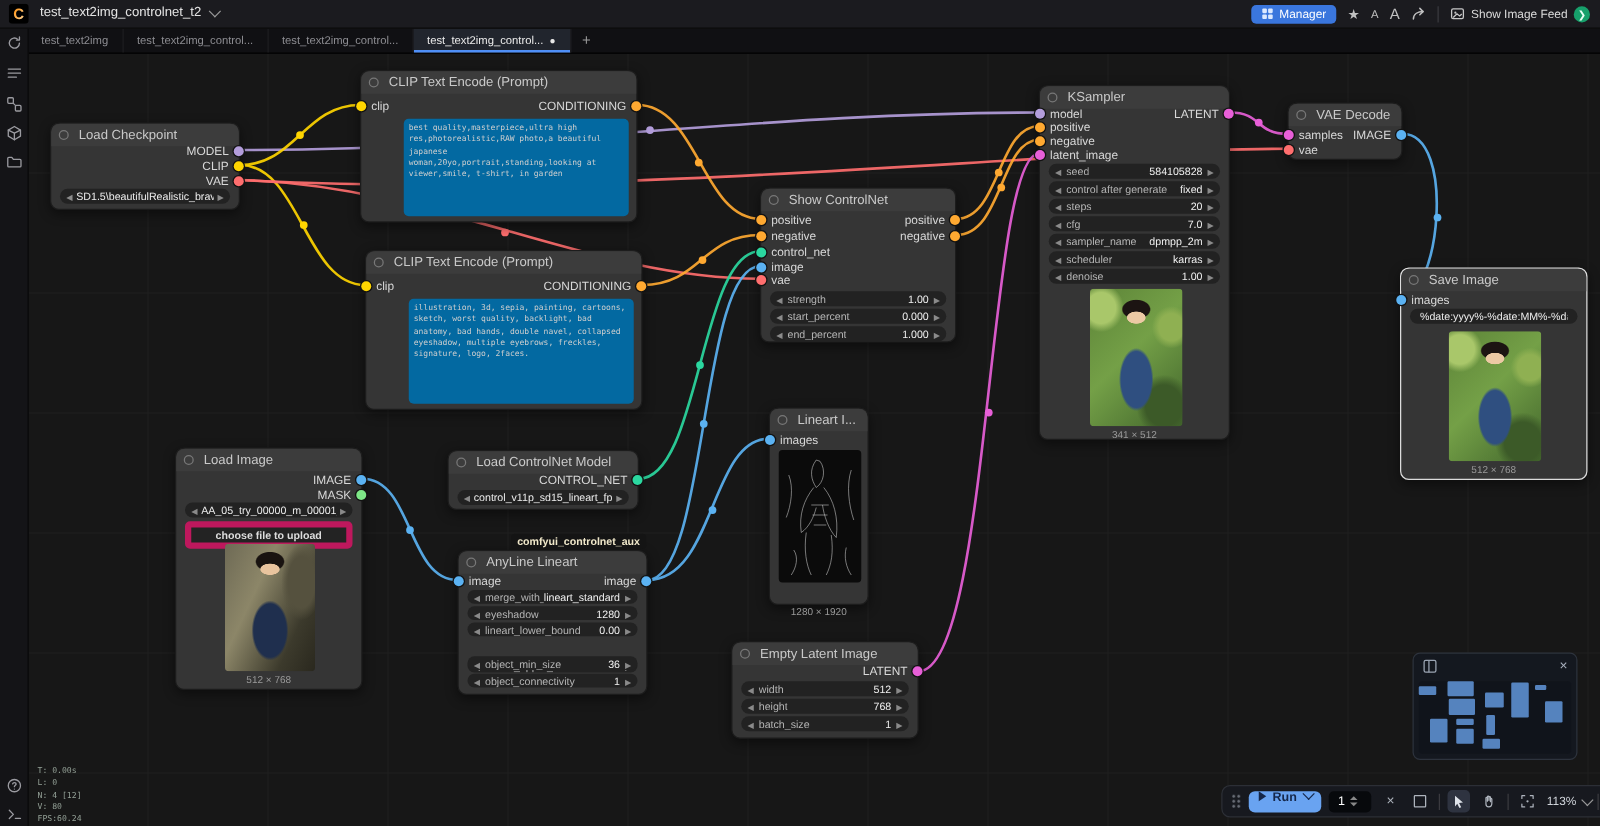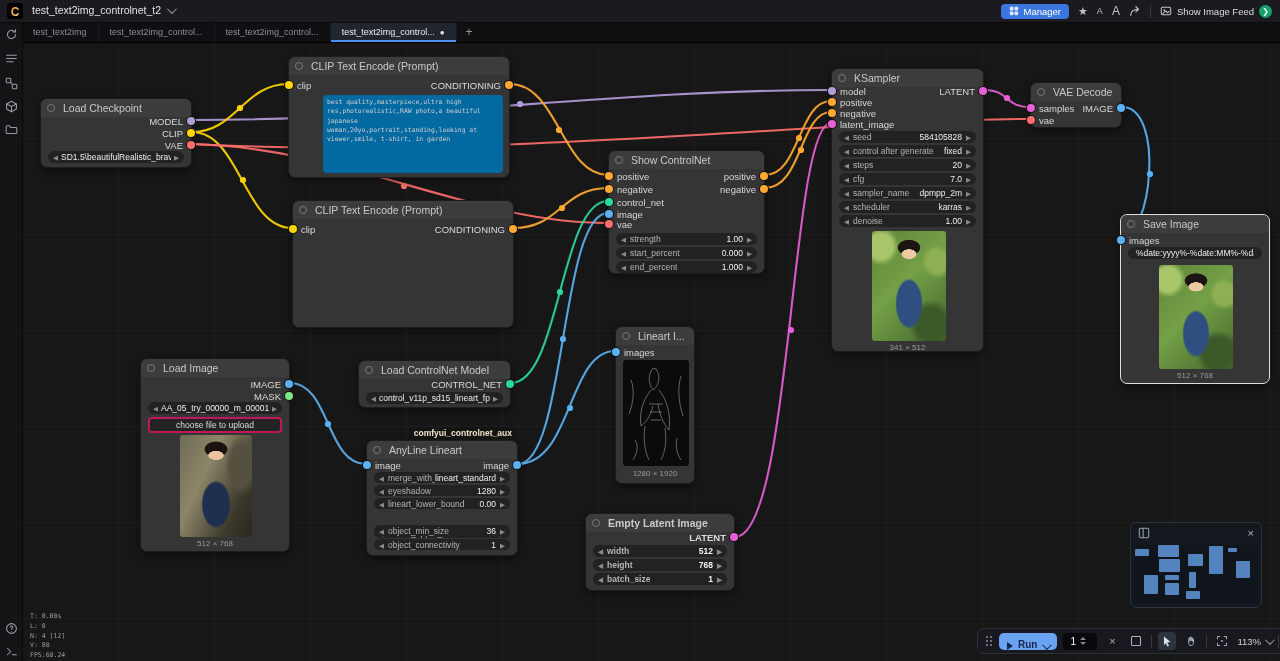--- a/index.html
+++ b/index.html
@@ -44,21 +44,21 @@
   .dot.model{background:var(--c-model);} .dot.clip{background:var(--c-clip);}
   .dot.vae{background:var(--c-vae);} .dot.conditioning{background:var(--c-conditioning);}
   .dot.control_net{background:var(--c-control_net);} .dot.image{background:var(--c-image);}
   .dot.latent{background:var(--c-latent);} .dot.mask{background:var(--c-mask);}
   .wrow{position:absolute;left:7px;right:7px;height:12px;background:#222;border-radius:6px;display:flex;align-items:center;font-size:8.5px;color:#b5b5b5;padding:0 5px;box-sizing:border-box;cursor:pointer;}
   .arrl::before{content:"◀";font-size:6.5px;color:#8a8a8a;}
   .arrr::before{content:"▶";font-size:6.5px;color:#8a8a8a;}
   .wlabel{margin-left:4px;white-space:nowrap;overflow:hidden;}
   .wval{flex:1;text-align:right;margin-right:4px;color:#f0f0f0;white-space:nowrap;}
   .wcenter{flex:1;text-align:center;color:#ededed;white-space:nowrap;overflow:hidden;margin:0 3px;}
-  .ubtn{position:absolute;left:7px;right:7px;height:12px;background:#232323;border:2px solid #be185d;border-radius:4px;font-size:8.5px;color:#dcdcdc;display:flex;align-items:center;justify-content:center;cursor:pointer;}
+  .ubtn{position:absolute;left:7px;right:7px;height:12px;background:#232323;border:5px solid #be185d;border-radius:4px;font-size:8.5px;color:#dcdcdc;display:flex;align-items:center;justify-content:center;cursor:pointer;font-weight:bold;}
   .ta{position:absolute;left:6px;right:6px;background:#0369a1;border-radius:4px;color:#cfcfcf;font-family:"DejaVu Sans Mono",monospace;font-size:6.4px;line-height:1.45;padding:3px 4px;overflow:hidden;cursor:text;margin-left:28px;}
   .nimg{position:absolute;border-radius:3px;overflow:hidden;}
   .caption{position:absolute;left:0;right:0;text-align:center;font-size:8px;color:#9a9a9a;}
   .badge{position:absolute;top:-14px;right:0;font-size:8.5px;font-weight:bold;color:#efe7c9;background:#141414;border-radius:3px;padding:1px 5px;}
   
   .photo-garden{background:
     radial-gradient(ellipse 16% 7% at 50% 21%,#ecc9a4 0 60%,transparent 66%),
     radial-gradient(ellipse 24% 11% at 50% 15%,#1c1412 0 60%,transparent 66%),
     radial-gradient(ellipse 30% 37% at 50% 66%,#2f4f80 0 55%,transparent 62%),
     radial-gradient(ellipse 35% 25% at 12% 14%,#a9c76a 0 45%,transparent 70%),
@@ -75,21 +75,21 @@
   
   #stats{position:absolute;left:30px;top:612px;z-index:8;font-size:6.5px;line-height:1.5;color:#93a096;font-family:"DejaVu Sans Mono",monospace;white-space:pre;}
   #minimap{position:absolute;left:1130px;top:522px;width:130px;height:84px;background:#14181f;border:1px solid #2d333d;border-radius:6px;z-index:8;}
   #mm-head{height:20px;display:flex;align-items:center;justify-content:space-between;padding:0 7px;}
   #mm-head svg{stroke:#9aa4b2;fill:none;stroke-width:1.2;}
   #mm-close{color:#aab2bf;font-size:11px;cursor:pointer;}
   #mm-map{position:absolute;left:4px;right:4px;top:22px;bottom:4px;background:#10141b;border-radius:3px;}
   .mm-rect{position:absolute;background:#5d8fd0;opacity:.9;border-radius:1px;}
   #btoolbar{position:absolute;left:977px;top:628px;height:24px;display:flex;align-items:center;gap:6px;background:#17191f;border:1px solid #2c2f36;border-radius:7px;padding:0 7px;z-index:8;}
   .grip{width:8px;height:12px;background:radial-gradient(circle,#6a6f78 1px,transparent 1.2px) 0 0/4px 4px;cursor:grab;}
-  .runbtn{height:17px;background:#69a3f1;border-radius:5px;display:flex;align-items:flex-end;gap:5px;padding:0 8px;color:#15274a;font-size:10px;font-weight:bold;cursor:pointer;}
+  .runbtn{height:17px;background:#69a3f1;border-radius:5px;display:flex;align-items:flex-start;gap:5px;padding:0 8px;color:#15274a;font-size:10px;font-weight:bold;cursor:pointer;}
   .runbtn .chev{border-color:#15274a;}
   .play{width:0;height:0;border-left:6px solid #15274a;border-top:4px solid transparent;border-bottom:4px solid transparent;}
   .batch{height:17px;min-width:24px;background:#07090c;border-radius:4px;display:flex;align-items:center;color:#fff;font-size:10px;padding:0 3px 0 7px;gap:4px;}
   .caret-col{display:flex;flex-direction:column;gap:2px;}
   .caret-up{width:0;height:0;border-bottom:3px solid #888;border-left:3px solid transparent;border-right:3px solid transparent;}
   .caret-dn{width:0;height:0;border-top:3px solid #888;border-left:3px solid transparent;border-right:3px solid transparent;}
   .tbico{width:18px;height:18px;display:flex;align-items:center;justify-content:center;color:#aeb4bd;cursor:pointer;border-radius:4px;font-size:11px;}
   .tbico.active{background:#2e3340;}
   .tbico svg{stroke:#aeb4bd;fill:none;stroke-width:1.3;stroke-linecap:round;stroke-linejoin:round;}
   .stop-sq{width:8px;height:8px;border:1.5px solid #aeb4bd;border-radius:1px;}
@@ -175,20 +175,21 @@
   <div class="ntitle">CLIP Text Encode (Prompt)</div>
   <span class="cdot"></span>
   <div class="port in" style="top:22px">
       <span class="dot clip"></span>
       <span>clip</span>
     </div>
   <div class="port out" style="top:22px">
       <span class="dot conditioning"></span>
       <span>CONDITIONING</span>
     </div>
+  <div class="ta" style="top:38px;height:78px;">illustration, 3d, sepia, painting, cartoons, sketch, worst quality, backlight, bad anatomy, bad hands, double navel, collapsed eyeshadow, multiple eyebrows, freckles, signature, logo, 2faces.</div>
 </div>
 
 <div class="node" style="left:608px;top:150px;width:157px;height:124px;">
   <div class="ntitle">Show ControlNet</div>
   <span class="cdot"></span>
   <div class="port in" style="top:19px">
       <span class="dot conditioning"></span>
       <span>positive</span>
     </div>
   <div class="port in" style="top:32px">
@@ -431,24 +432,24 @@
     <svg width="66" height="106" viewBox="0 0 66 106">
       <path class="linework" d="M30,8 C24,16 26,24 30,30 C36,26 38,16 33,9 Z"></path>
       <path class="linework" d="M28,30 C20,40 16,52 18,66 C24,62 28,54 30,46"></path>
       <path class="linework" d="M36,30 C44,40 48,54 46,70 C40,64 36,52 35,44"></path>
       <path class="linework" d="M22,66 C20,80 22,92 26,100"></path>
       <path class="linework" d="M42,68 C44,82 42,92 38,100"></path>
       <path class="linework" d="M26,44 L40,44 M27,52 L39,52 M28,60 L38,60"></path>
       <path class="linework" d="M8,20 C12,30 10,44 6,54 M58,16 C54,28 56,44 60,56 M12,80 C16,86 14,94 10,100 M54,78 C52,86 54,94 58,100"></path>
     </svg>
   </div>
-  <div class="caption" style="top:142px">1280 × 1920</div>
-</div>
-
-<div class="node" style="left:585px;top:513px;width:150px;height:78px;font-weight:bold;">
+  <div class="caption" style="top:158px">1280 × 1920</div>
+</div>
+
+<div class="node" style="left:585px;top:513px;width:150px;height:78px;">
   <div class="ntitle">Empty Latent Image</div>
   <span class="cdot"></span>
   <div class="port out" style="top:17px">
       <span class="dot latent"></span>
       <span>LATENT</span>
     </div>
   <div class="wrow" style="top:31px">
       <span class="arrl"></span>
       <span class="wlabel">width</span>
       <span class="wval">512</span>

